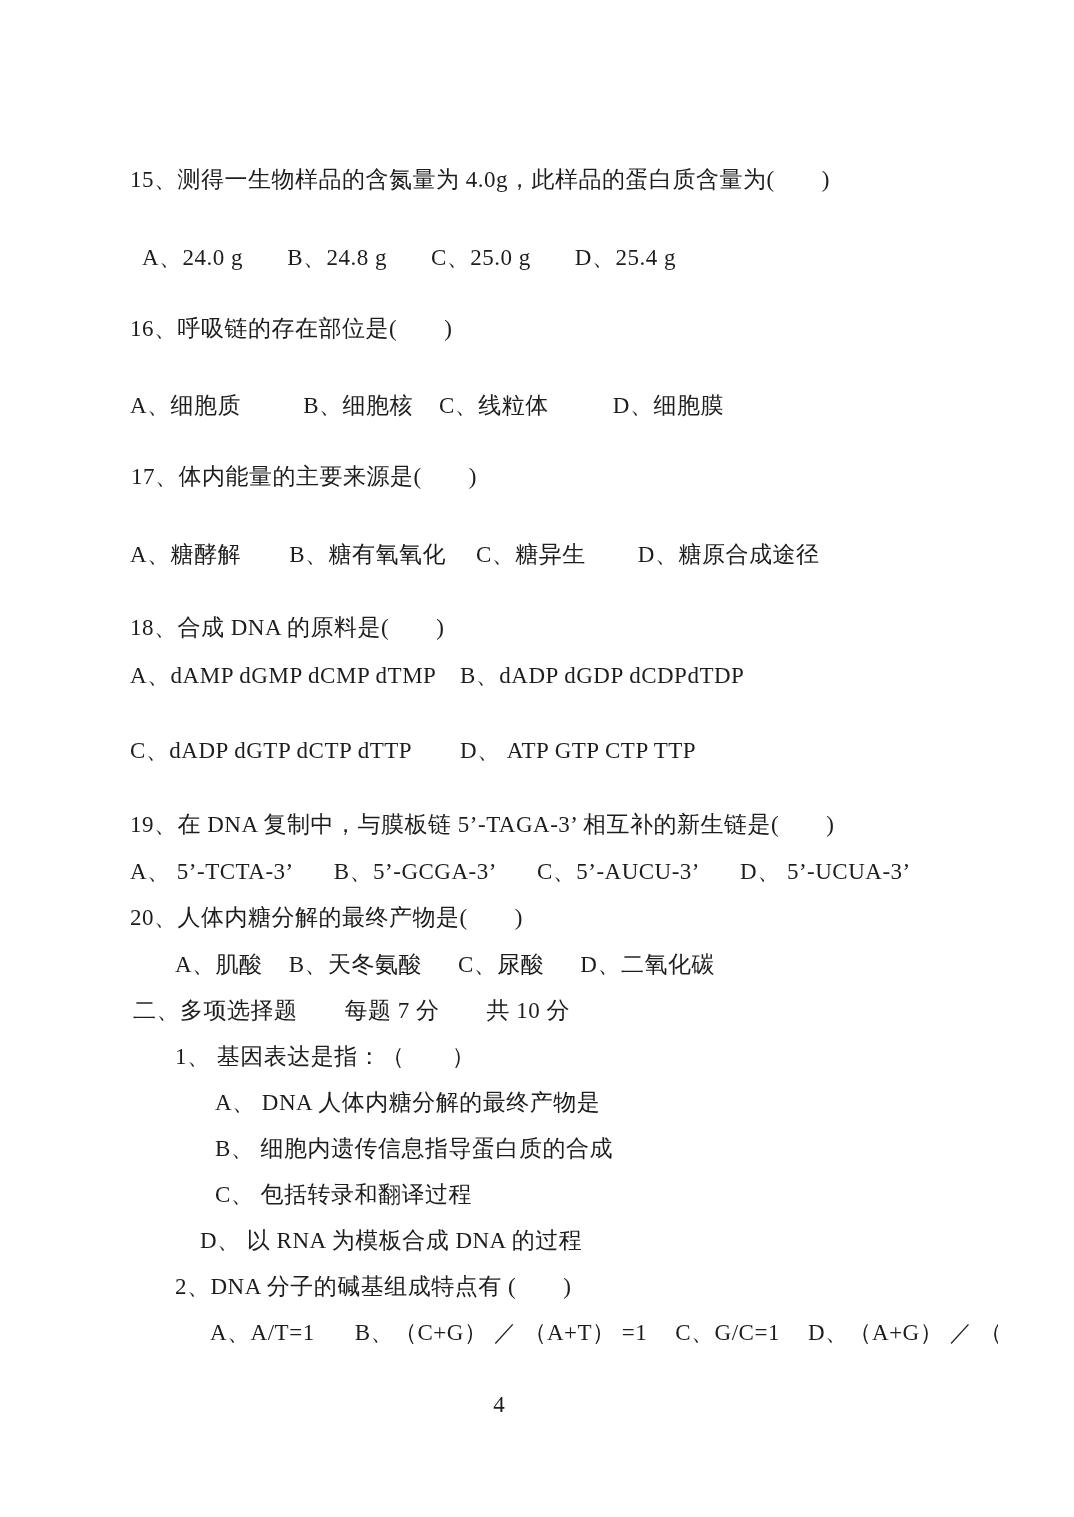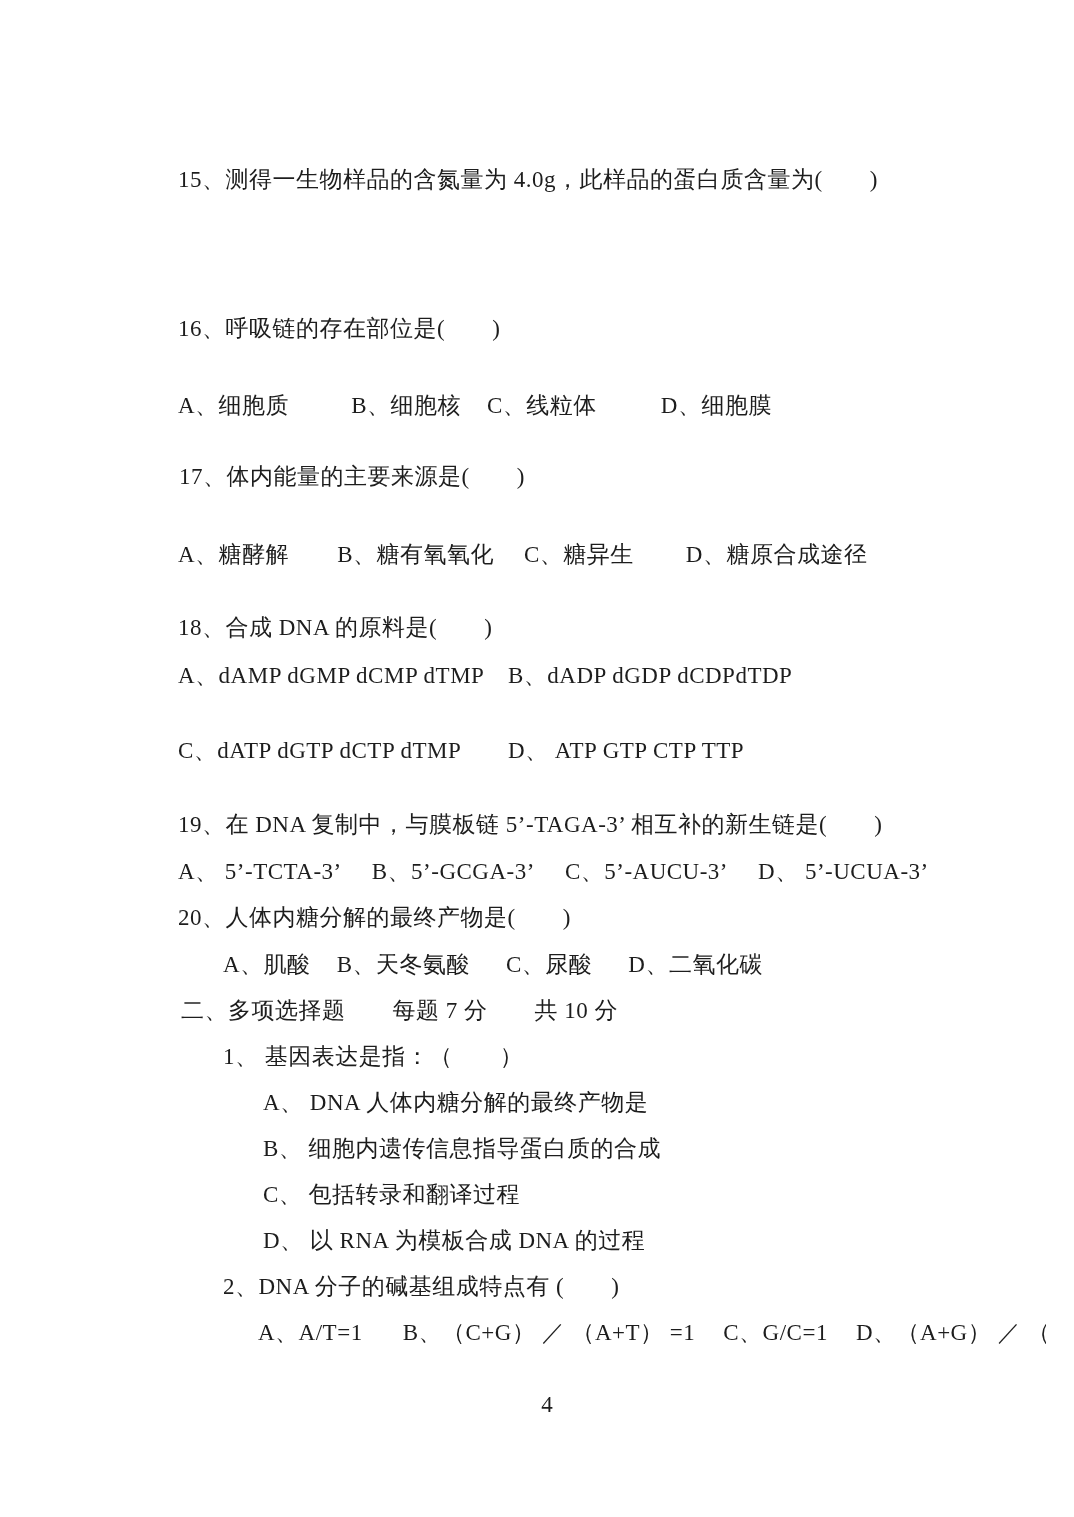--- a/index.html
+++ b/index.html
@@ -10,21 +10,20 @@
   .page {
     position: relative;
     width: 998px;
     height: 1517px;
     background: #ffffff;
     font-family: "Liberation Serif", "DejaVu Serif", serif;
     font-size: 23px;
     line-height: 30px;
     color: #1d1d1d;
     overflow: hidden;
-    margin-left: 48px;
   }
   .line {
     position: absolute;
     white-space: nowrap;
     letter-spacing: 0.5px;
   }
   .opts {
     display: flex;
     align-items: baseline;
   }
@@ -38,20 +37,26 @@
     width: 100%;
     text-align: center;
   }
 </style>
 </head>
 <body>
 
 <div class="page">
 
   <div class="line" style="left:130px; top:165px;">15、测得一生物样品的含氮量为 4.0g，此样品的蛋白质含量为(　　)</div>
+  <div class="line opts" style="left:142px; top:243px; gap:44px;">
+    <span>A、24.0 g</span>
+    <span>B、24.8 g</span>
+    <span>C、25.0 g</span>
+    <span>D、25.4 g</span>
+  </div>
 
   <div class="line" style="left:130px; top:314px;text-align:right;">16、呼吸链的存在部位是(　　)</div>
   <div class="line opts" style="left:130px; top:391px;justify-content:flex-end;">
     <span style="margin-right:62px;">A、细胞质</span>
     <span style="margin-right:26px;">B、细胞核</span>
     <span style="margin-right:64px;">C、线粒体</span>
     <span>D、细胞膜</span>
   </div>
 
   <div class="line" style="left:131px; top:462px;">17、体内能量的主要来源是(　　)</div>
@@ -61,47 +66,47 @@
     <span style="margin-right:52px;">C、糖异生</span>
     <span>D、糖原合成途径</span>
   </div>
 
   <div class="line" style="left:130px; top:613px;">18、合成 DNA 的原料是(　　)</div>
   <div class="line grid2" style="left:130px; top:661px;">
     <span>A、dAMP dGMP dCMP dTMP</span>
     <span>B、dADP dGDP dCDPdTDP</span>
   </div>
   <div class="line grid2" style="left:130px; top:736px;">
-    <span>C、dATP dGTP dCTP dTMP</span>
+    <span>C、dADP dGTP dCTP dTTP</span>
     <span>D、 ATP GTP CTP TTP</span>
   </div>
 
   <div class="line" style="left:130px; top:810px;">19、在 DNA 复制中，与膜板链 5’-TAGA-3’ 相互补的新生链是(　　)</div>
-  <div class="line opts" style="left:130px; top:857px; gap:30px;">
+  <div class="line opts" style="left:130px; top:857px; gap:40px;">
     <span>A、 5’-TCTA-3’</span>
     <span>B、5’-GCGA-3’</span>
     <span>C、5’-AUCU-3’</span>
     <span>D、 5’-UCUA-3’</span>
   </div>
 
   <div class="line" style="left:130px; top:903px;">20、人体内糖分解的最终产物是(　　)</div>
   <div class="line opts" style="left:175px; top:950px;">
     <span style="margin-right:26px;">A、肌酸</span>
     <span style="margin-right:36px;">B、天冬氨酸</span>
     <span style="margin-right:36px;text-align:right;">C、尿酸</span>
     <span>D、二氧化碳</span>
   </div>
 
   <div class="line" style="left:133px; top:996px;">二、多项选择题　　每题 7 分　　共 10 分</div>
 
   <div class="line" style="left:175px; top:1042px;">1、 基因表达是指：（　　）</div>
   <div class="line" style="left:215px; top:1088px;">A、 DNA 人体内糖分解的最终产物是</div>
   <div class="line" style="left:215px; top:1134px;">B、 细胞内遗传信息指导蛋白质的合成</div>
   <div class="line" style="left:215px; top:1180px;">C、 包括转录和翻译过程</div>
-  <div class="line" style="left:215px; top:1226px;text-align:center;">D、 以 RNA 为模板合成 DNA 的过程</div>
+  <div class="line" style="left:200px; top:1226px;text-align:center;">D、 以 RNA 为模板合成 DNA 的过程</div>
 
   <div class="line" style="left:175px; top:1272px;">2、DNA 分子的碱基组成特点有 (　　)</div>
   <div class="line opts" style="left:210px; top:1318px;">
     <span style="margin-right:40px;">A、A/T=1</span>
     <span style="margin-right:28px;">B、（C+G） ／ （A+T） =1</span>
     <span style="margin-right:28px;">C、G/C=1</span>
     <span>D、（A+G） ／ （C+T） =1</span>
   </div>
 
 

